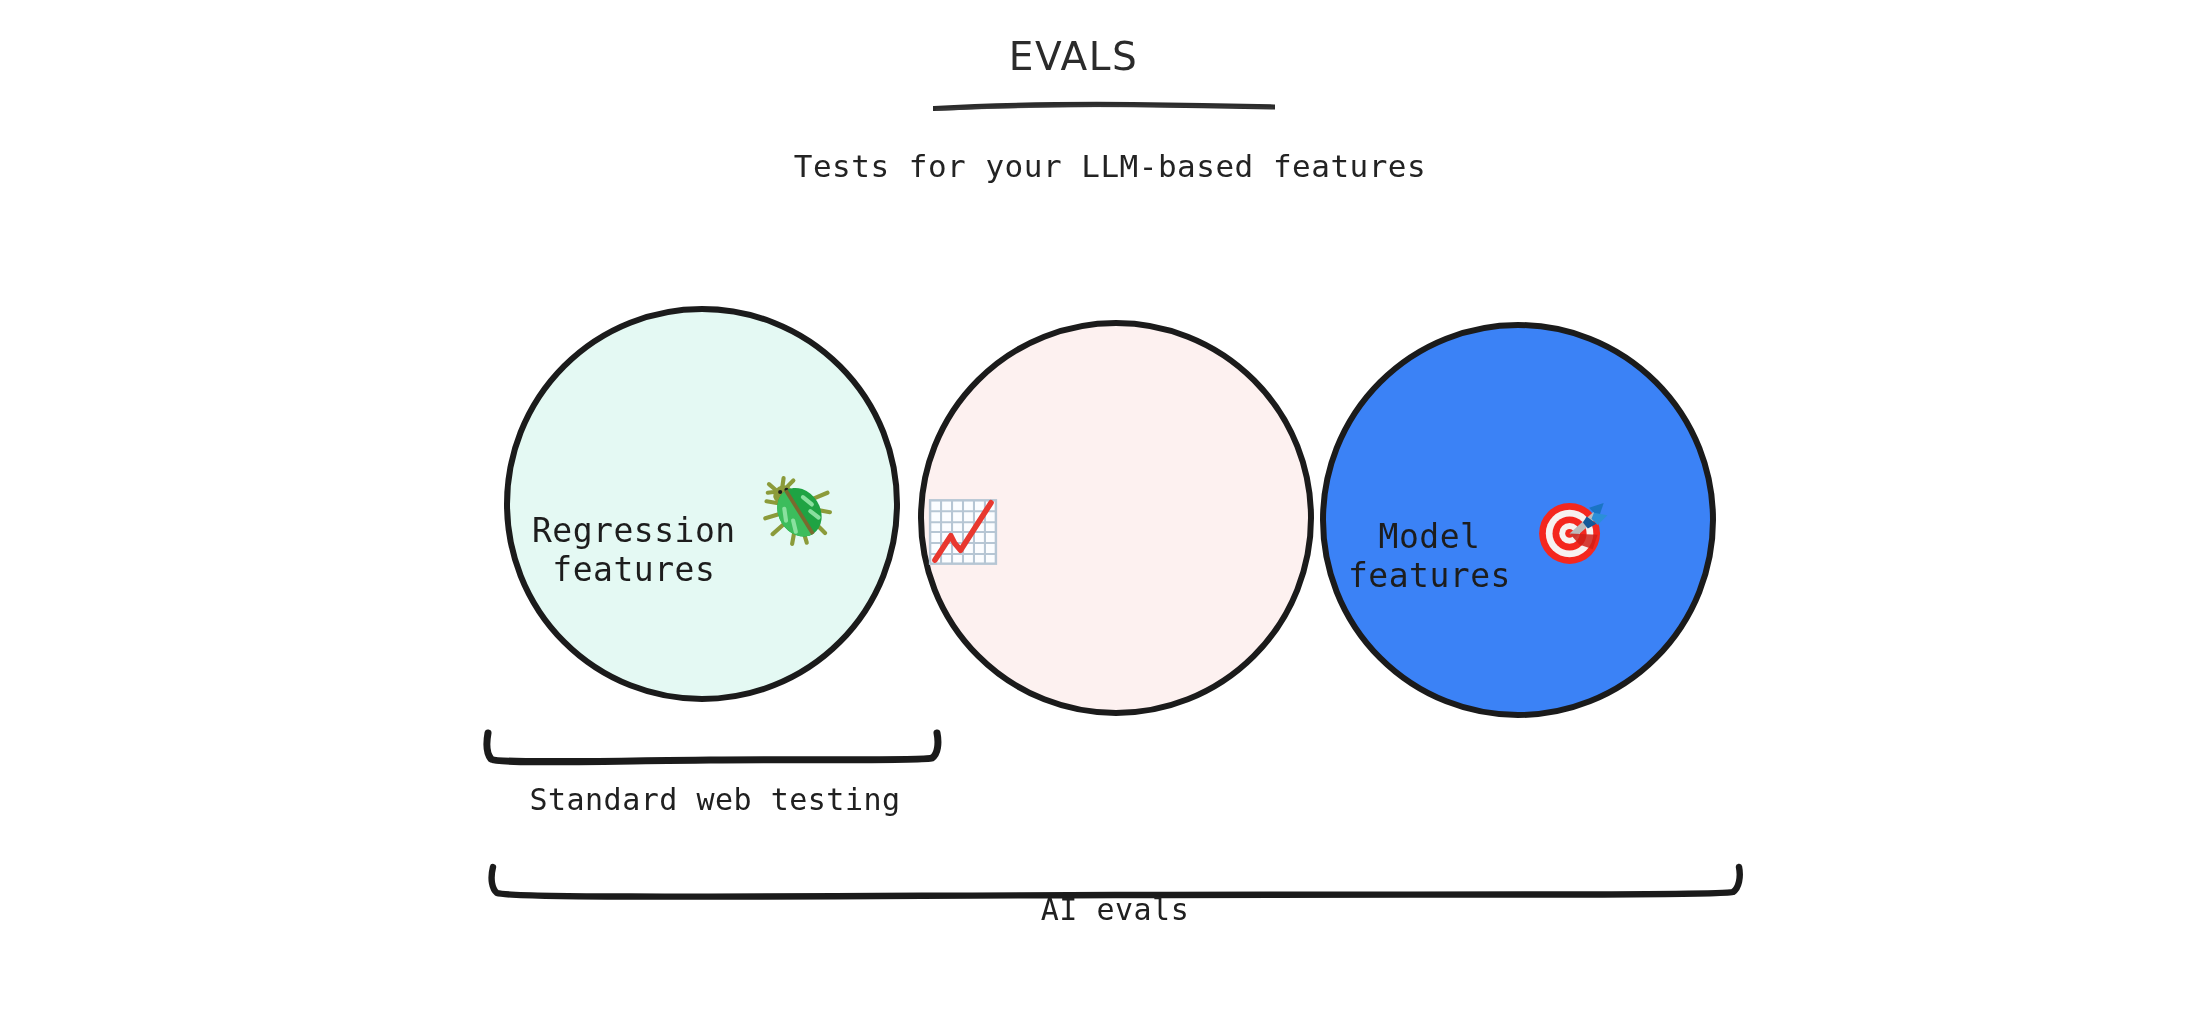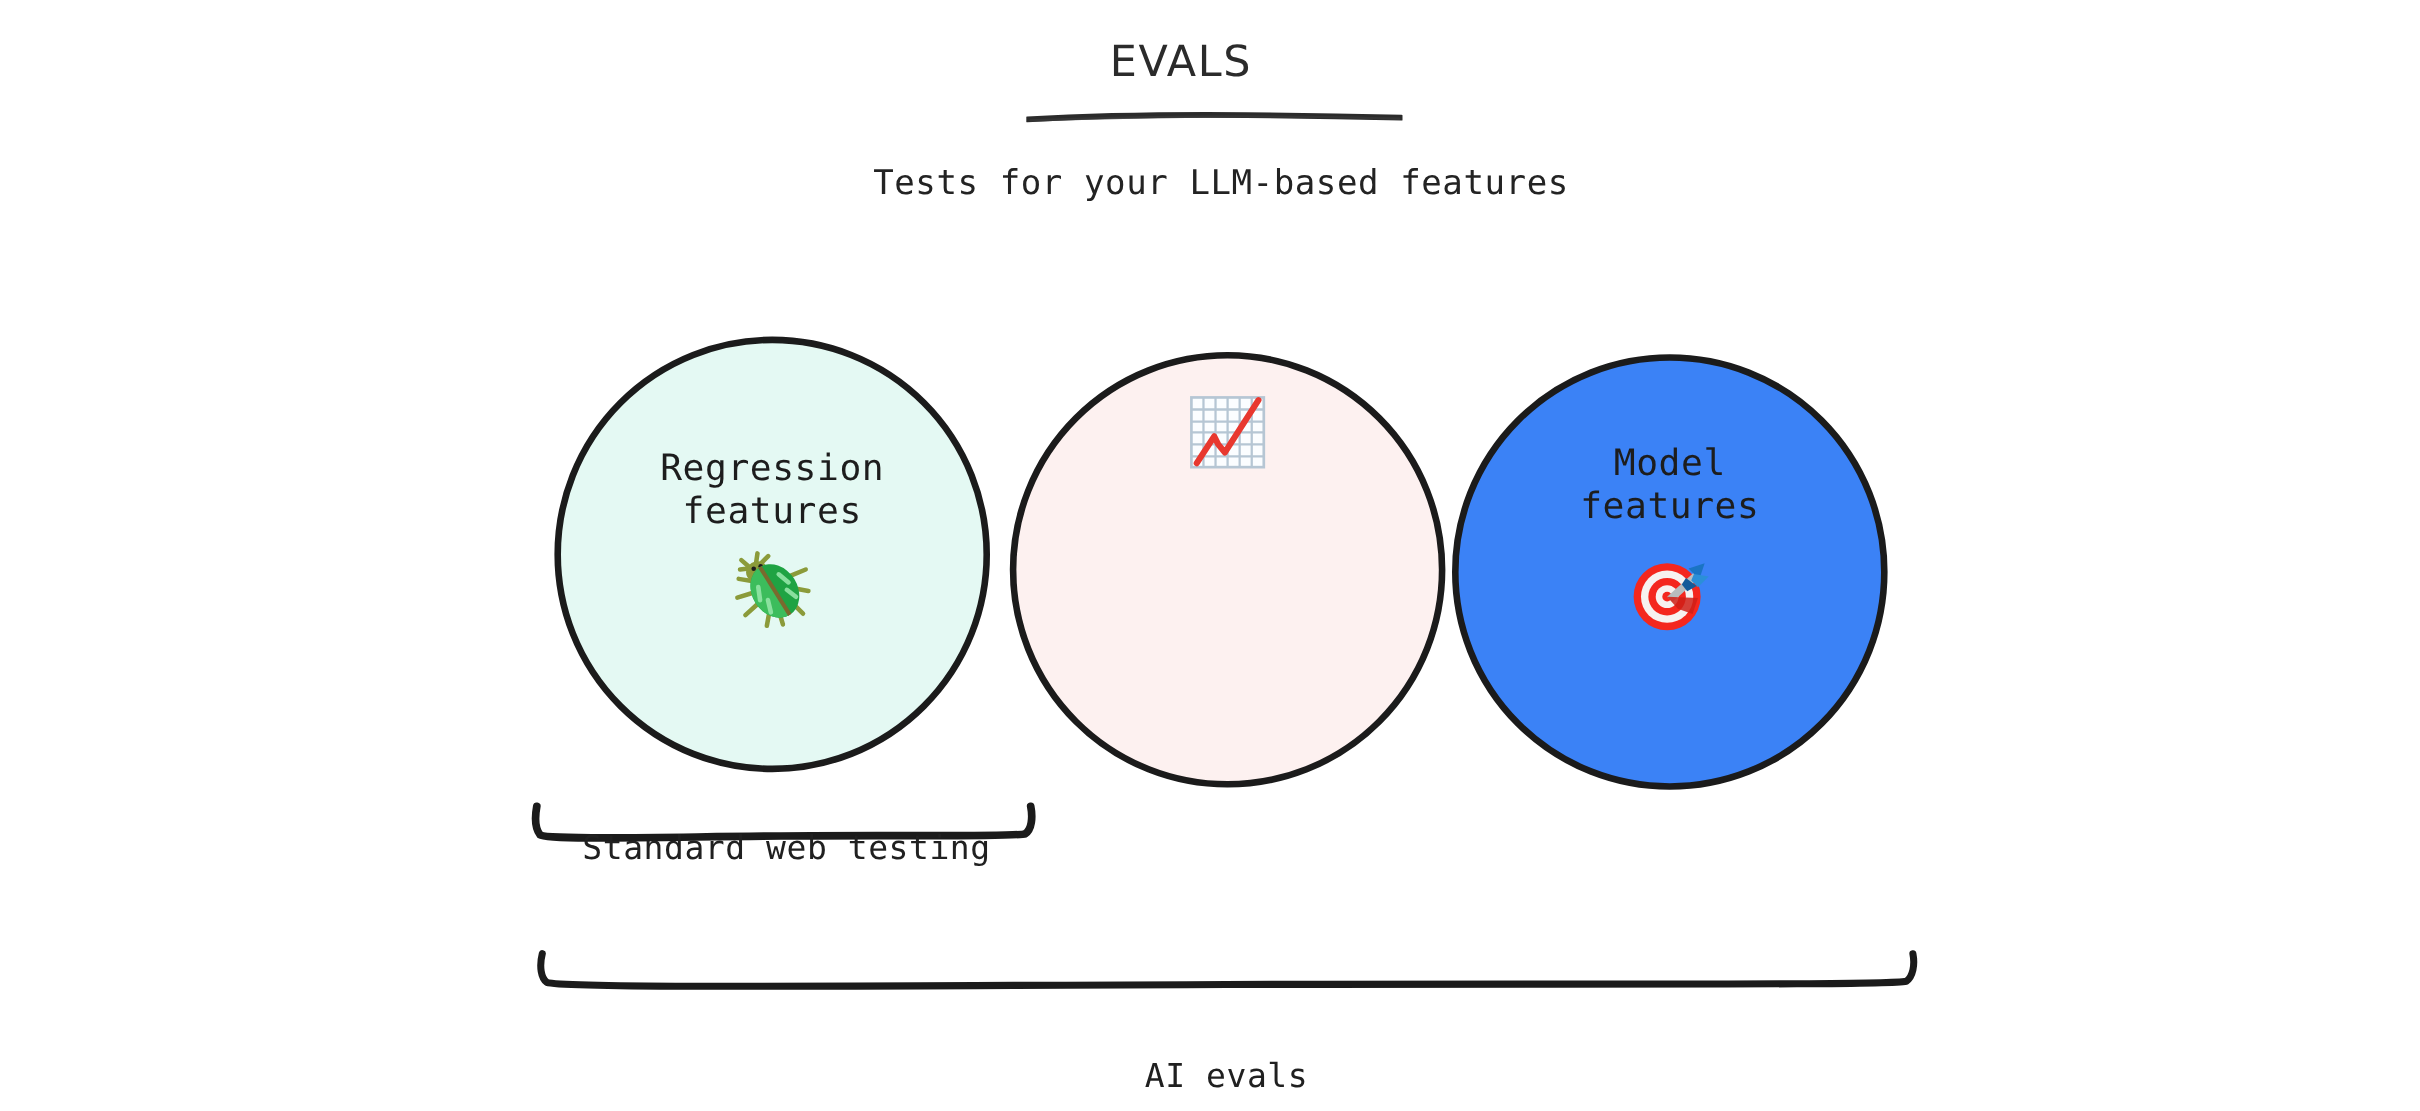--- a/index.html
+++ b/index.html
@@ -62,21 +62,21 @@
 
   
   .circle {
     position: absolute;
     width: 396px;
     height: 396px;
     border-radius: 50%;
     box-sizing: border-box;
     border: 6px solid #1b1b1b;
     display: flex;
-    flex-direction: column;
+    flex-direction: row;
     align-items: center;
     justify-content: flex-start;
   }
   .circle-1 { left: 504px;  top: 306px; background: #e4f9f3; }
   .circle-2 { left: 918px;  top: 320px; background: #fdf1f0; }
   .circle-3 { left: 1320px; top: 322px; background: #3b82f6; }
 
   .circle-label {
     margin-top: 94px;
     text-align: center;
@@ -104,22 +104,22 @@
   .bracket-top    { left: 480px; top: 728px; width: 470px;  height: 46px; }
   .bracket-bottom { left: 485px; top: 862px; width: 1262px; height: 46px; }
 
   .bracket-label {
     position: absolute;
     text-align: center;
     font-size: 30px;
     color: #202020;
     letter-spacing: 0.5px;
   }
-  .label-standard { left: 400px; top: 754px;  width: 630px;  }
-  .label-aievals  { left: 600px; top: 961px;  width: 1030px; }
+  .label-standard { left: 400px; top: 782px;  width: 630px;  }
+  .label-aievals  { left: 600px; top: 892px;  width: 1030px; }
 </style>
 </head>
 <body>
 
 <div id="canvas">
 
   <div class="header">
     <div class="title">EVALS</div>
 
     <svg class="title-underline" viewBox="0 0 342 14" preserveAspectRatio="none">

